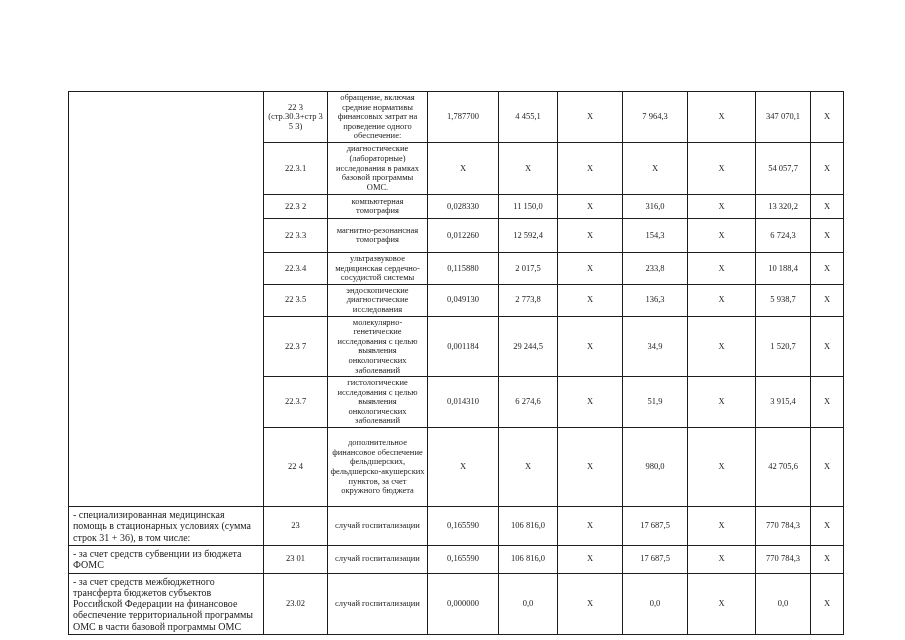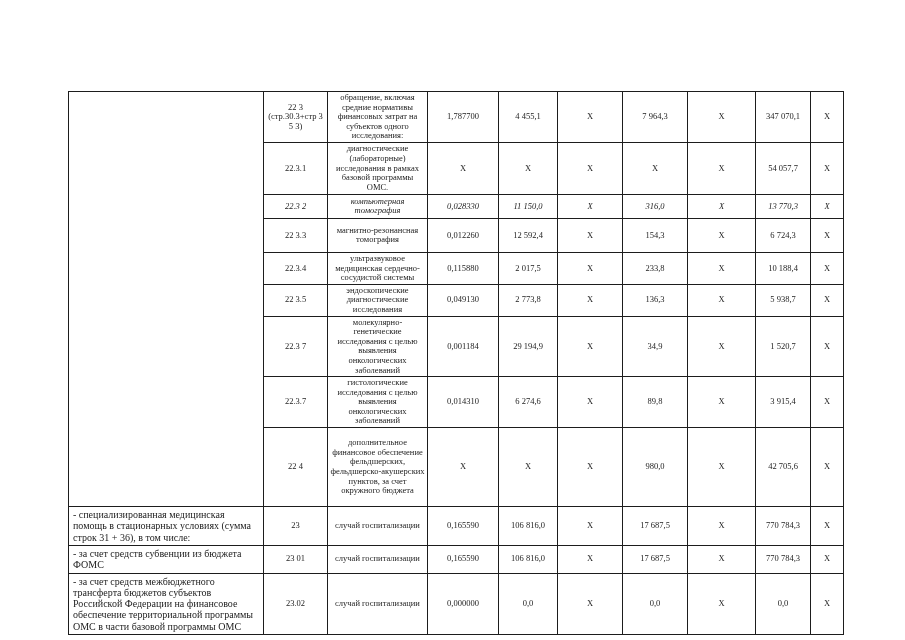--- a/index.html
+++ b/index.html
@@ -68,49 +68,49 @@
         <col style="width: 65px;">
         <col style="width: 65px;">
         <col style="width: 68px;">
         <col style="width: 55px;">
         <col style="width: 33px;">
       </colgroup>
     <tbody>
         <tr style="height: 50px;">
           <td rowspan="9" class="indicator"></td>
           <td>22 3 (стр.30.3+стр 3 5 3)</td>
-          <td>обращение, включая средние нормативы финансовых затрат на субъектов одного исследования:</td>
+          <td>обращение, включая средние нормативы финансовых затрат на проведение одного обеспечение:</td>
           <td>1,787700</td>
           <td>4 455,1</td>
           <td>X</td>
           <td>7 964,3</td>
           <td>X</td>
           <td>347 070,1</td>
           <td>X</td>
         </tr>
         <tr style="height: 52px;">
           <td>22.3.1</td>
           <td>диагностические (лабораторные) исследования в рамках базовой программы ОМС.</td>
           <td>X</td>
           <td>X</td>
           <td>X</td>
           <td>X</td>
           <td>X</td>
           <td>54 057,7</td>
           <td>X</td>
         </tr>
-        <tr style="height: 24px; font-style: italic;">
+        <tr style="height: 24px;">
           <td>22.3 2</td>
           <td>компьютерная томография</td>
           <td>0,028330</td>
           <td>11 150,0</td>
           <td>X</td>
           <td>316,0</td>
           <td>X</td>
-          <td>13 770,3</td>
+          <td>13 320,2</td>
           <td>X</td>
         </tr>
         <tr style="height: 34px;">
           <td>22 3.3</td>
           <td>магнитно-резонансная томография</td>
           <td>0,012260</td>
           <td>12 592,4</td>
           <td>X</td>
           <td>154,3</td>
           <td>X</td>
@@ -136,34 +136,34 @@
           <td>X</td>
           <td>136,3</td>
           <td>X</td>
           <td>5 938,7</td>
           <td>X</td>
         </tr>
         <tr style="height: 57px;">
           <td>22.3 7</td>
           <td>молекулярно-генетические исследования с целью выявления онкологических заболеваний</td>
           <td>0,001184</td>
-          <td>29 194,9</td>
+          <td>29 244,5</td>
           <td>X</td>
           <td>34,9</td>
           <td>X</td>
           <td>1 520,7</td>
           <td>X</td>
         </tr>
         <tr style="height: 50px;">
           <td>22.3.7</td>
           <td>гистологические исследования с целью выявления онкологических заболеваний</td>
           <td>0,014310</td>
           <td>6 274,6</td>
           <td>X</td>
-          <td>89,8</td>
+          <td>51,9</td>
           <td>X</td>
           <td>3 915,4</td>
           <td>X</td>
         </tr>
         <tr style="height: 79px;">
           <td>22 4</td>
           <td>дополнительное финансовое обеспечение фельдшерских, фельдшерско-акушерских пунктов, за счет окружного бюджета</td>
           <td>X</td>
           <td>X</td>
           <td>X</td>

